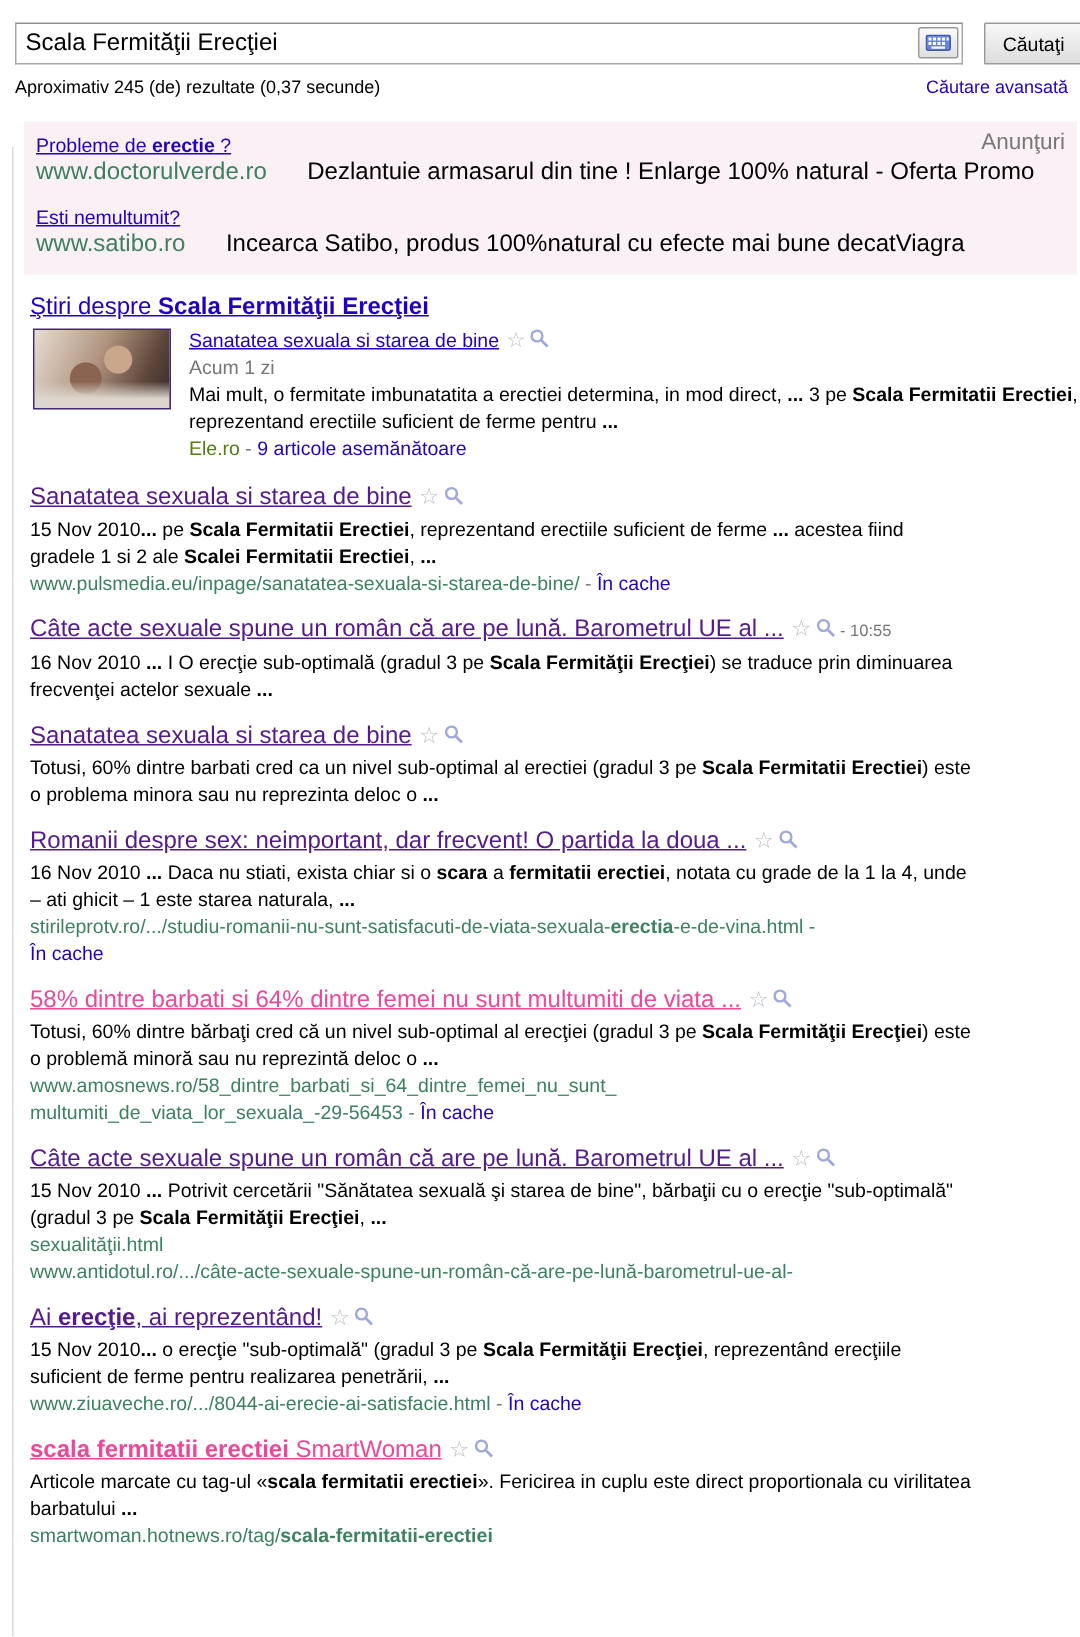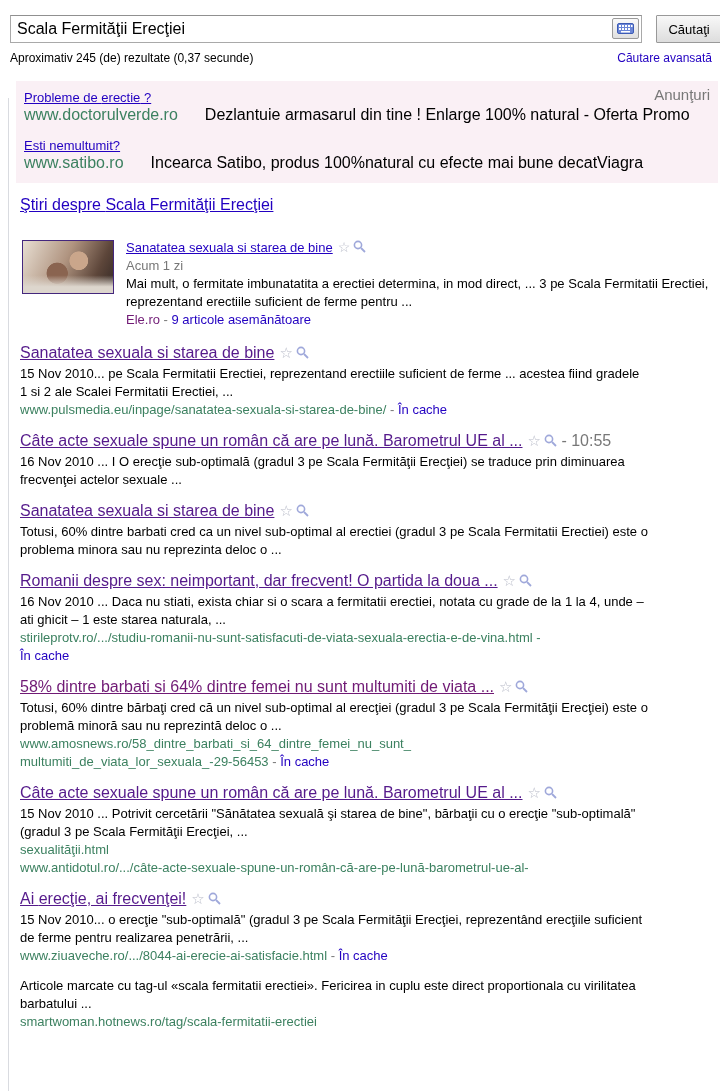--- a/index.html
+++ b/index.html
@@ -1,18 +1,18 @@
 <!DOCTYPE html>
 <html><head>
 <meta charset="utf-8">
 <style>
   html,body{margin:0;padding:0}
   body{width:720px;height:1091px;overflow:hidden;position:relative;background:#fff;
        font-family:"Liberation Sans",sans-serif;color:#000}
-  .bld{font-weight:normal}
+  .bld{font-weight:bold}
   a{cursor:pointer}
   
   .header{padding:15px 0 0 10px;white-space:nowrap}
   .searchwrap{position:relative;display:inline-block;vertical-align:top}
   #q{width:590px;height:24px;border:1px solid #a9a9a9;border-top-color:#909090;
      font-size:16px;padding:1px 34px 1px 6px;font-family:"Liberation Sans",sans-serif;color:#000}
   .kb-btn{position:absolute;right:3px;top:3px;width:27px;height:21px;
      background:linear-gradient(#fafafa,#e0e0e0);border:1px solid #9a9a9a;border-radius:2px;
      display:flex;align-items:center;justify-content:center;padding:0}
   .search-btn{margin-left:10px;height:28px;padding:0 11px;font-size:13px;color:#000;
@@ -26,41 +26,41 @@
   
   .ads{margin:16px 2px 0 16px;background:#FAF0F5;padding:5px 10px 10px 8px;position:relative}
   .ads-label{position:absolute;right:8px;top:5px;color:#777;font-size:15px}
   .ad{margin:2px 0 13px 0}
   .ad:last-child{margin-bottom:2px}
   .ad-title{font-size:13px;color:#2200C1;text-decoration:underline;line-height:17px}
   .ad-line2{font-size:16px;line-height:17px}
   .ad-url{color:#3C8160;text-decoration:none}
   .ad-desc{margin-left:27px;color:#000}
   
-  .news-heading{margin:12px 0 24px 20px;font-size:16px;line-height:19px}
+  .news-heading{margin:12px 0 3px 20px;font-size:16px;line-height:19px}
   .news-heading a{color:#2200C1;text-decoration:underline}
   .news-row{display:flex;margin:0 0 0 22px}
   .thumb{width:90px;height:52px;border:1px solid #44277d;margin:2px 12px 0 0;flex:none;
      background:
        linear-gradient(to top,#ddd6cd 12%,rgba(221,214,205,0) 34%),
        radial-gradient(circle at 62% 38%,#caa68b 0 14%,rgba(0,0,0,0) 15%),
        radial-gradient(circle at 38% 62%,#8a6450 0 16%,rgba(0,0,0,0) 17%),
        linear-gradient(115deg,#e7ded2 0%,#b09480 45%,#5d463a 78%,#332824 100%)}
   .news-col{font-size:13px;line-height:18px}
   .news-title{color:#2200C1;text-decoration:underline}
   .age{color:#777}
-  .src-site{color:#701a75}
+  .src-site{color:#4d7c0f}
   .related{color:#2200C1;text-decoration:none}
   
   #results{margin-top:14px}
   .result{margin:0 0 12px 20px;width:664px}
   .rtitle-row{font-size:16px;line-height:20px;margin-bottom:2px}
-  .rtitle{color:#701a75;text-decoration:underline}
+  .rtitle{color:#ec4899;text-decoration:underline}
   .rtitle.visited{color:#551A8B}
-  .suffix{color:#777;font-size:16px}
+  .suffix{color:#777;font-size:11px}
   .snippet{font-size:13px;line-height:18px;width:628px}
   .r-url{font-size:13px;line-height:18px}
   .u-green{color:#3C8160}
   .u-sep{color:#777}
   .u-cache{color:#2200C1}
   
   .star-icon{color:#b9bcc9;font-size:15px;margin-left:5px;text-decoration:none;display:inline-block}
   .mag-icon{margin-left:3px;vertical-align:-1px}
   .news-icons .star-icon{font-size:14px}
 </style>
@@ -179,28 +179,32 @@
           <circle cx="5" cy="5" r="3.6" fill="none" stroke="#9fa8da" stroke-width="1.6"></circle>
           <line x1="8" y1="8" x2="12" y2="12" stroke="#9fa8da" stroke-width="1.8"></line>
         </svg></div>
       <div class="snippet"><span>15 Nov 2010 </span><span class="bld">...</span><span> Potrivit cercetării "Sănătatea sexuală şi starea de bine", bărbaţii cu o erecţie "sub-optimală" (gradul 3 pe </span><span class="bld">Scala Fermităţii Erecţiei</span><span>, </span><span class="bld">...</span></div>
       <div class="r-url">
         <div><span class="u-green">sexualităţii.html</span></div>
         <div><span class="u-green">www.antidotul.ro/.../câte-acte-sexuale-spune-un-român-că-are-pe-lună-barometrul-ue-al-</span></div>
       </div>
     </div>
     <div class="result">
-      <div class="rtitle-row"><a class="rtitle visited"><span>Ai </span><span class="bld">erecţie</span><span>, ai frecvenţei!</span></a><a class="star-icon">☆</a><svg class="mag-icon" width="13" height="13" viewBox="0 0 13 13">
+      <div class="rtitle-row"><a class="rtitle visited"><span>Ai </span><span class="bld">erecţie</span><span>, ai reprezentând!</span></a><a class="star-icon">☆</a><svg class="mag-icon" width="13" height="13" viewBox="0 0 13 13">
           <circle cx="5" cy="5" r="3.6" fill="none" stroke="#9fa8da" stroke-width="1.6"></circle>
           <line x1="8" y1="8" x2="12" y2="12" stroke="#9fa8da" stroke-width="1.8"></line>
         </svg></div>
       <div class="snippet"><span>15 Nov 2010</span><span class="bld">...</span><span> o erecţie "sub-optimală" (gradul 3 pe </span><span class="bld">Scala Fermităţii Erecţiei</span><span>, reprezentând erecţiile suficient de ferme pentru realizarea penetrării, </span><span class="bld">...</span></div>
       <div class="r-url">
         <div><span class="u-green">www.ziuaveche.ro/.../8044-ai-erecie-ai-satisfacie.html</span><span class="u-sep"> - </span><span class="u-cache">În cache</span></div>
       </div>
     </div>
     <div class="result">
+      <div class="rtitle-row"><a class="rtitle"><span class="bld">scala fermitatii erectiei</span><span> SmartWoman</span></a><a class="star-icon">☆</a><svg class="mag-icon" width="13" height="13" viewBox="0 0 13 13">
+          <circle cx="5" cy="5" r="3.6" fill="none" stroke="#9fa8da" stroke-width="1.6"></circle>
+          <line x1="8" y1="8" x2="12" y2="12" stroke="#9fa8da" stroke-width="1.8"></line>
+        </svg></div>
       <div class="snippet"><span>Articole marcate cu tag-ul «</span><span class="bld">scala fermitatii erectiei</span><span>». Fericirea in cuplu este direct proportionala cu virilitatea barbatului </span><span class="bld">...</span></div>
       <div class="r-url">
         <div><span class="u-green">smartwoman.hotnews.ro/tag/</span><span class="u-green bld">scala-fermitatii-erectiei</span></div>
       </div>
     </div>
   </div>
 
 </body></html>

